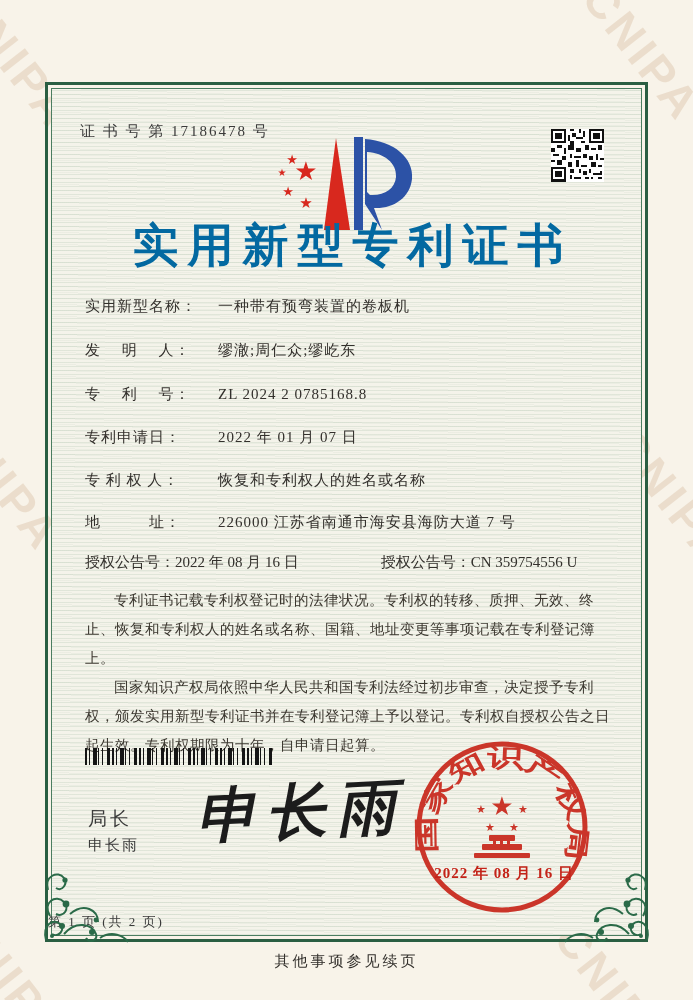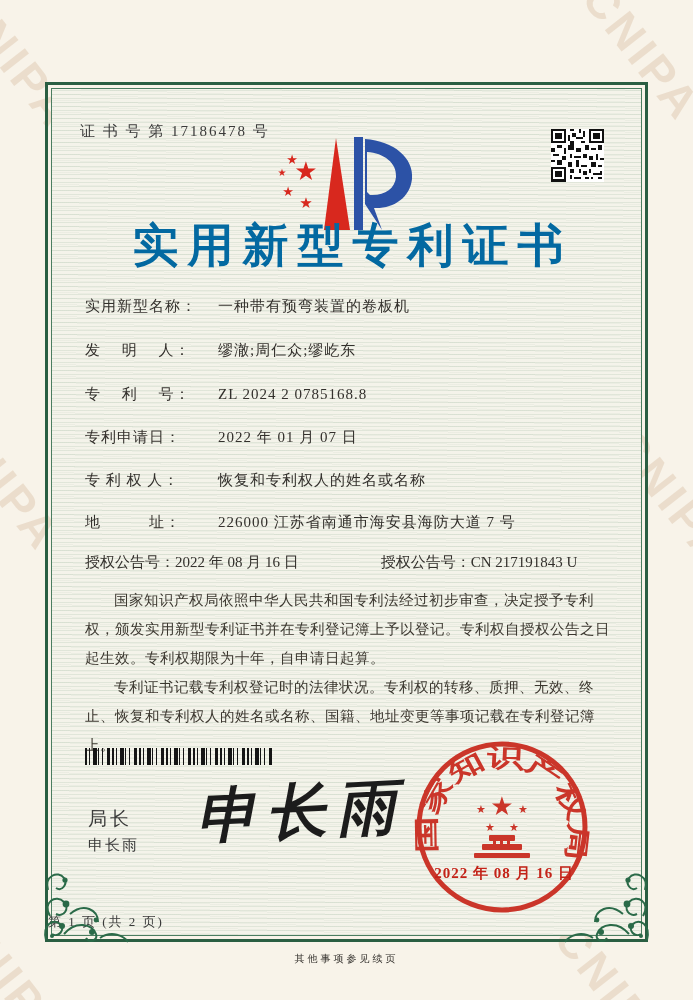--- a/index.html
+++ b/index.html
@@ -70,21 +70,21 @@
     letter-spacing:10px;transform:rotate(-3deg);font-style:italic;white-space:nowrap;
   }
   
   .seal{position:absolute;left:414px;top:739px;width:176px;height:176px;opacity:0.93;}
   .seal-date{
     position:absolute;left:424px;top:864px;width:160px;text-align:center;
     font-size:15px;font-weight:bold;color:#c32318;letter-spacing:1px;
   }
   
   .page-info{position:absolute;left:0;right:0;top:913px;text-align:left;font-size:13px;color:#3a3a3a;letter-spacing:2px;margin-left:48px;}
-  .footer-note{position:absolute;left:0;right:0;top:952px;text-align:center;font-size:10px;color:#33302c;letter-spacing:3px;z-index:3;}
+  .footer-note{position:absolute;left:0;right:0;top:952px;text-align:center;font-size:15px;color:#33302c;letter-spacing:3px;z-index:3;}
   .flourish{position:absolute;width:92px;height:92px;z-index:4;}
   .flourish.bl{left:40px;top:854px;}
   .flourish.br{left:561px;top:854px;transform:scaleX(-1);}
 </style>
 </head>
 <body>
 
 <div class="page">
 
   <span class="wm" style="left:-14px;top:-20px">CNIPA</span>
@@ -231,26 +231,26 @@
       <span class="label">专利申请日：</span><span class="value">2022 年 01 月 07 日</span>
     </div>
     <div class="row r5">
       <span class="label">专 利 权 人：</span><span class="value">恢复和专利权人的姓名或名称</span>
     </div>
     <div class="row r6">
       <span class="label">地　　　址：</span><span class="value">226000 江苏省南通市海安县海防大道 7 号</span>
     </div>
 
     <div class="grant-row">
-      <span>授权公告号：</span><span>2022 年 08 月 16 日</span><span class="pair2">授权公告号：</span><span>CN 217191843 U</span>
+      <span>授权公告号：</span><span>2022 年 08 月 16 日</span><span class="pair2">授权公告号：</span><span>CN 359754556 U</span>
     </div>
 
     <div class="paras">
+      <p>专利证书记载专利权登记时的法律状况。专利权的转移、质押、无效、终止、恢复和专利权人的姓名或名称、国籍、地址变更等事项记载在专利登记簿上。</p>
       <p>国家知识产权局依照中华人民共和国专利法经过初步审查，决定授予专利权，颁发实用新型专利证书并在专利登记簿上予以登记。专利权自授权公告之日起生效。专利权期限为十年，自申请日起算。</p>
-      <p>专利证书记载专利权登记时的法律状况。专利权的转移、质押、无效、终止、恢复和专利权人的姓名或名称、国籍、地址变更等事项记载在专利登记簿上。</p>
     </div>
 
     <div class="barcode"></div>
 
     <div class="sig-title">局长</div>
     <div class="sig-name">申长雨</div>
     <div class="autograph">申长雨</div>
 
     <svg class="seal" viewBox="-88 -88 176 176">
       <defs>

